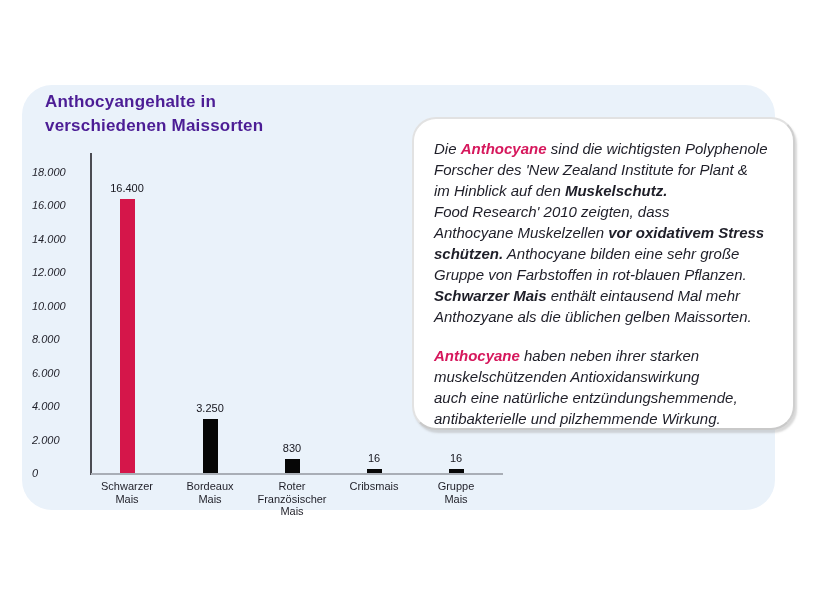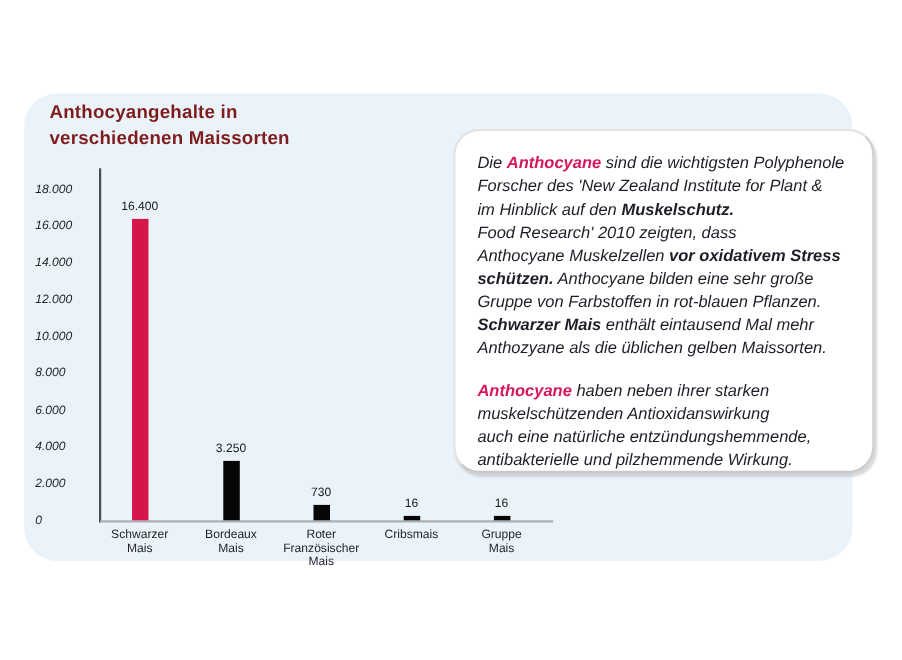--- a/index.html
+++ b/index.html
@@ -12,21 +12,21 @@
   .canvas { position: absolute; left: 0; top: 0; width: 820px; height: 600px; }
 
   .panel {
     position: absolute; left: 22px; top: 85px;
     width: 753px; height: 425px;
     background: #eaf2fa; border-radius: 30px;
   }
 
   .chart-title {
     position: absolute; left: 45px; top: 90px;
-    font-size: 17px; font-weight: bold; color: #7f1d1d;
+    font-size: 17px; font-weight: bold; color: #4c1d95;
     line-height: 24px; letter-spacing: 0.2px;
   }
 
   .chart { position: absolute; left: 0; top: 0; width: 820px; height: 600px; }
 
   .y-axis-line {
     position: absolute; left: 90px; top: 153px;
     width: 2px; height: 322px; background: #4b4c52;
   }
   .x-axis-line {
@@ -98,21 +98,21 @@
         <div>Schwarzer</div>
         <div>Mais</div>
       </div>
       <div class="bar" style="left: 202.5px; top: 419px; width: 15px; height: 54px; background: rgb(6, 6, 6);"></div>
       <div class="bar-value" style="left: 180px; top: 402px;">3.250</div>
       <div class="cat-label" style="left: 162px; top: 480px;">
         <div>Bordeaux</div>
         <div>Mais</div>
       </div>
       <div class="bar" style="left: 284.5px; top: 459px; width: 15px; height: 14px; background: rgb(6, 6, 6);"></div>
-      <div class="bar-value" style="left: 262px; top: 442px;">730</div>
+      <div class="bar-value" style="left: 262px; top: 442px;">830</div>
       <div class="cat-label" style="left: 244px; top: 480px;">
         <div>Roter</div>
         <div>Französischer</div>
         <div>Mais</div>
       </div>
       <div class="bar" style="left: 366.5px; top: 469px; width: 15px; height: 4px; background: rgb(6, 6, 6);"></div>
       <div class="bar-value" style="left: 344px; top: 452px;">16</div>
       <div class="cat-label" style="left: 326px; top: 480px;">
         <div>Cribsmais</div>
       </div>

